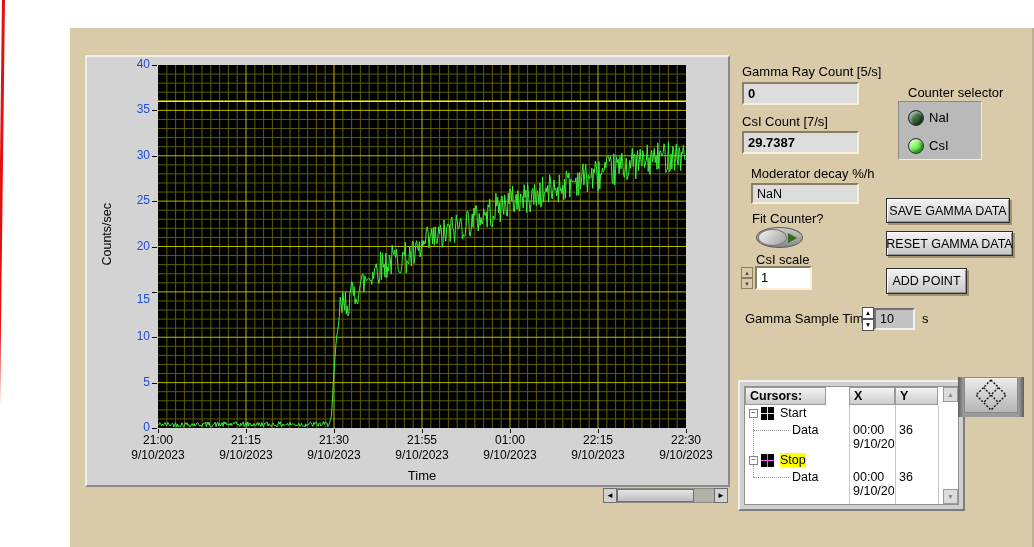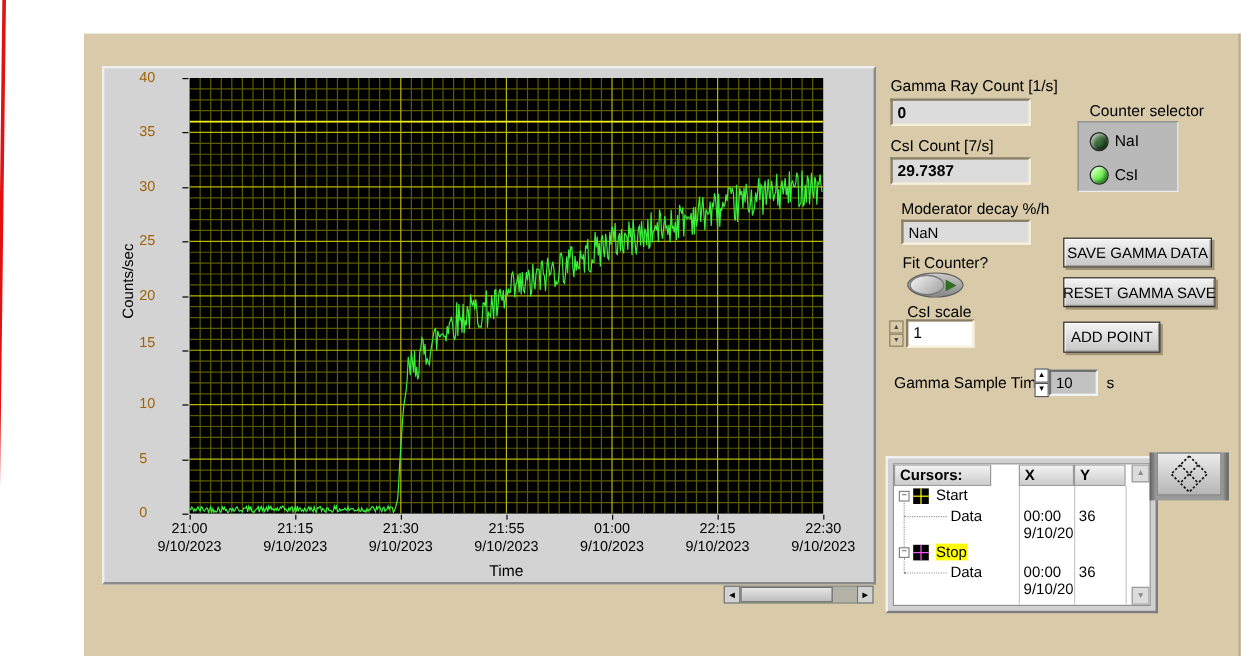--- a/index.html
+++ b/index.html
@@ -14,21 +14,21 @@
   .bold{font-weight:bold;}
   .lv-btn{position:absolute;box-sizing:border-box;display:flex;align-items:center;justify-content:center;
     background:linear-gradient(#f4f4f4,#c6c6c6);border:1px solid #2e2e2e;
     box-shadow:inset 1px 1px 0 #ffffff, inset -1px -1px 0 #919191, 2px 2px 0 rgba(90,80,50,.45);
     font-size:12.5px;color:#000;white-space:nowrap;}
   #main-panel{left:70px;top:28px;width:964px;height:519px;background:#d9caa9;
     border-right:2px solid #bcae8e;box-sizing:border-box;}
   #chart-frame{left:85px;top:55px;width:645px;height:432px;background:#d3d3d3;box-sizing:border-box;
     border:2px solid;border-color:#efefef #8a8a8a #8a8a8a #efefef;}
   #plot-area{left:158px;top:65px;width:528px;height:363px;background:#000;}
-  .ytick{position:absolute;width:34px;text-align:left;font-size:12px;color:#a16207;}
+  .ytick{position:absolute;width:34px;text-align:right;font-size:12px;color:#1d4ed8;}
   .ytickmark{position:absolute;width:5px;height:1px;background:#000;}
   .xtickmark{position:absolute;width:1px;height:4px;background:#000;}
   .xtick-time{position:absolute;width:60px;text-align:center;font-size:12px;color:#000;}
   .xtick-date{position:absolute;width:72px;text-align:center;font-size:12px;color:#000;}
   #ylabel{position:absolute;left:100px;top:203px;writing-mode:vertical-rl;transform:rotate(180deg);
     font-size:12.5px;color:#000;}
   #xlabel{position:absolute;left:386px;top:468px;width:72px;text-align:center;font-size:13px;color:#000;}
   
   #hscroll{left:603px;top:488px;width:125px;height:15px;display:flex;}
   .sb-btn{width:14px;height:15px;box-sizing:border-box;background:#d2d2d2;border:1px solid #6f6f6f;
@@ -197,39 +197,39 @@
 <div id="xlabel">Time</div>
 
 <div id="hscroll" class="abs">
   <div class="sb-btn">◄</div>
   <div id="hscroll-track">
     <div id="hscroll-thumb"></div>
   </div>
   <div class="sb-btn">►</div>
 </div>
 
-<div class="lbl" style="left:742px;top:64px;">Gamma Ray Count [1/s]</div>
+<div class="lbl" style="left:742px;top:64px;">Gamma Ray Count [5/s]</div>
 <div class="lv-field bold" style="left:742px;top:82px;width:117px;height:23px;">0</div>
 
 <div class="lbl" style="left:742px;top:114px;">CsI Count [7/s]</div>
 <div class="lv-field bold" style="left:742px;top:131px;width:117px;height:23px;">29.7387</div>
 
 <div class="lbl" style="left:751px;top:166px;">Moderator decay %/h</div>
 <div class="lv-field" style="left:751px;top:183px;width:108px;height:21px;font-size:12.5px;">NaN</div>
 
 <div class="lbl" style="left:908px;top:85px;">Counter selector</div>
 <div id="counter-box" class="abs">
   <div class="led" id="led-nai" style="left: 9px; top: 8px; background: radial-gradient(circle at 35% 30%, rgb(76, 122, 76), rgb(29, 74, 29));"></div>
   <div class="lbl" style="left:30px;top:8px;">NaI</div>
   <div class="led" id="led-csi" style="left: 9px; top: 36px; background: radial-gradient(circle at 35% 30%, rgb(157, 255, 122), rgb(53, 224, 42));"></div>
   <div class="lbl" style="left:30px;top:36px;">CsI</div>
 </div>
 
 <button class="lv-btn" style="left:886px;top:198px;width:124px;height:25px;">SAVE GAMMA DATA</button>
-<button class="lv-btn" style="left:886px;top:231px;width:127px;height:25px;">RESET GAMMA SAVE</button>
+<button class="lv-btn" style="left:886px;top:231px;width:127px;height:25px;">RESET GAMMA DATA</button>
 <button class="lv-btn" style="left:886px;top:268px;width:81px;height:26px;">ADD POINT</button>
 
 <div class="lbl" style="left:752px;top:211px;">Fit Counter?</div>
 <div id="fit-switch" class="abs">
   <div id="fit-arrow"></div>
   <div id="fit-knob"></div>
 </div>
 
 <div class="lbl" style="left:756px;top:252px;">CsI scale</div>
 <div class="spin" style="left:741px;top:267px;">
@@ -296,21 +296,21 @@
     </svg>
   </div>
 </div>
 
 <div class="ytick" style="left: 116px; top: 420px;">0</div>
 <div class="ytickmark" style="left: 152px; top: 428px;"></div>
 <div class="ytick" style="left: 116px; top: 374.625px;">5</div>
 <div class="ytickmark" style="left: 152px; top: 382.625px;"></div>
 <div class="ytick" style="left: 116px; top: 329.25px;">10</div>
 <div class="ytickmark" style="left: 152px; top: 337.25px;"></div>
-<div class="ytick" style="left: 116px; top: 278px;">15</div>
+<div class="ytick" style="left: 116px; top: 292px;">15</div>
 <div class="ytickmark" style="left: 152px; top: 291.875px;"></div>
 <div class="ytick" style="left: 116px; top: 238.5px;">20</div>
 <div class="ytickmark" style="left: 152px; top: 246.5px;"></div>
 <div class="ytick" style="left: 116px; top: 193.125px;">25</div>
 <div class="ytickmark" style="left: 152px; top: 201.125px;"></div>
 <div class="ytick" style="left: 116px; top: 147.75px;">30</div>
 <div class="ytickmark" style="left: 152px; top: 155.75px;"></div>
 <div class="ytick" style="left: 116px; top: 102.375px;">35</div>
 <div class="ytickmark" style="left: 152px; top: 110.375px;"></div>
 <div class="ytick" style="left: 116px; top: 57px;">40</div>

